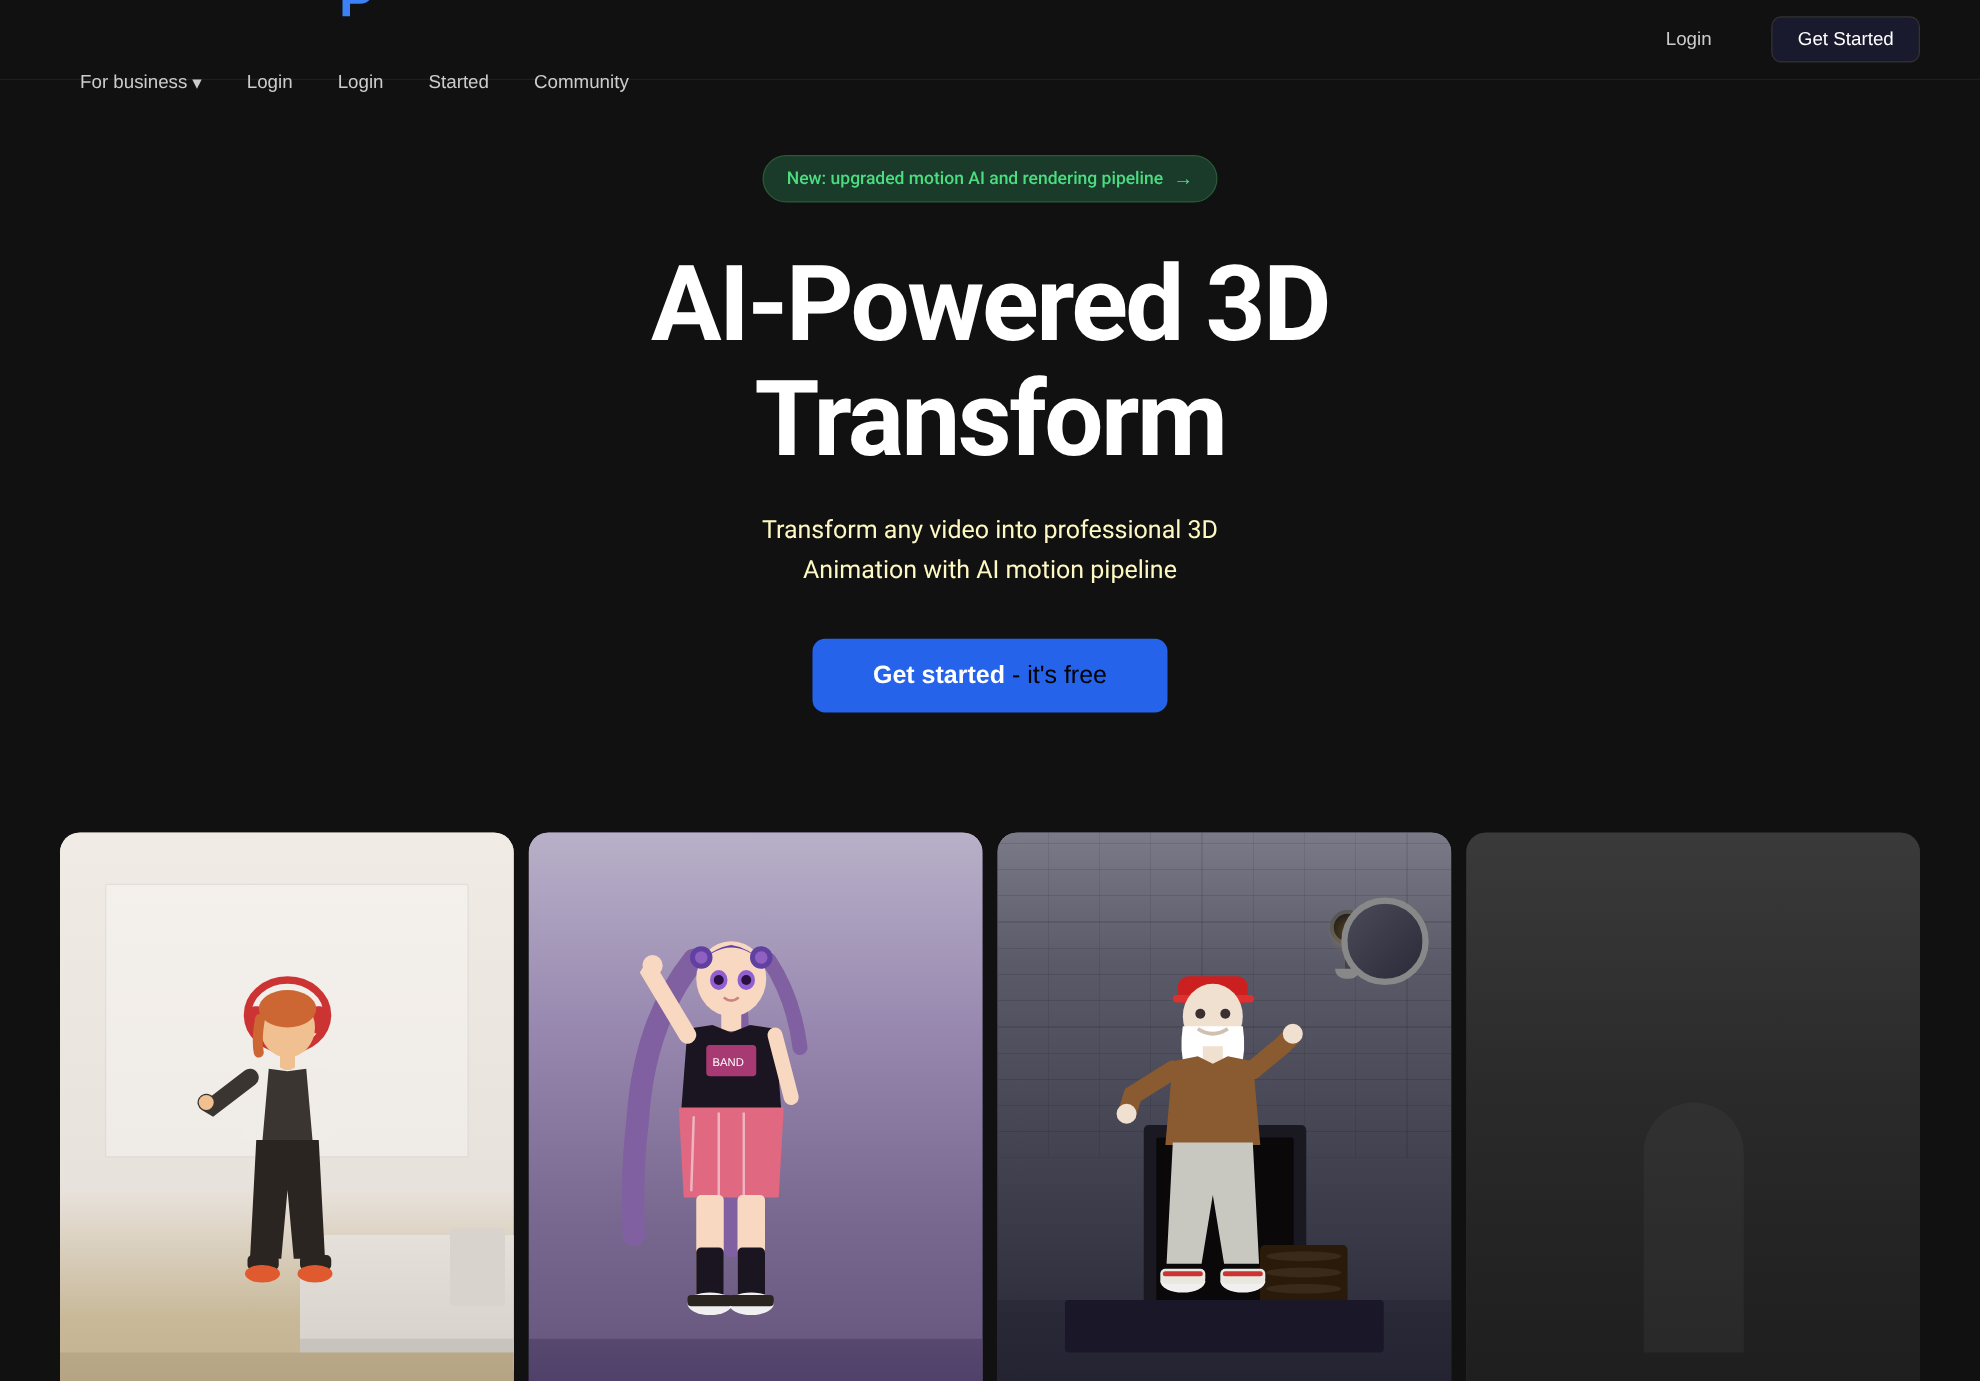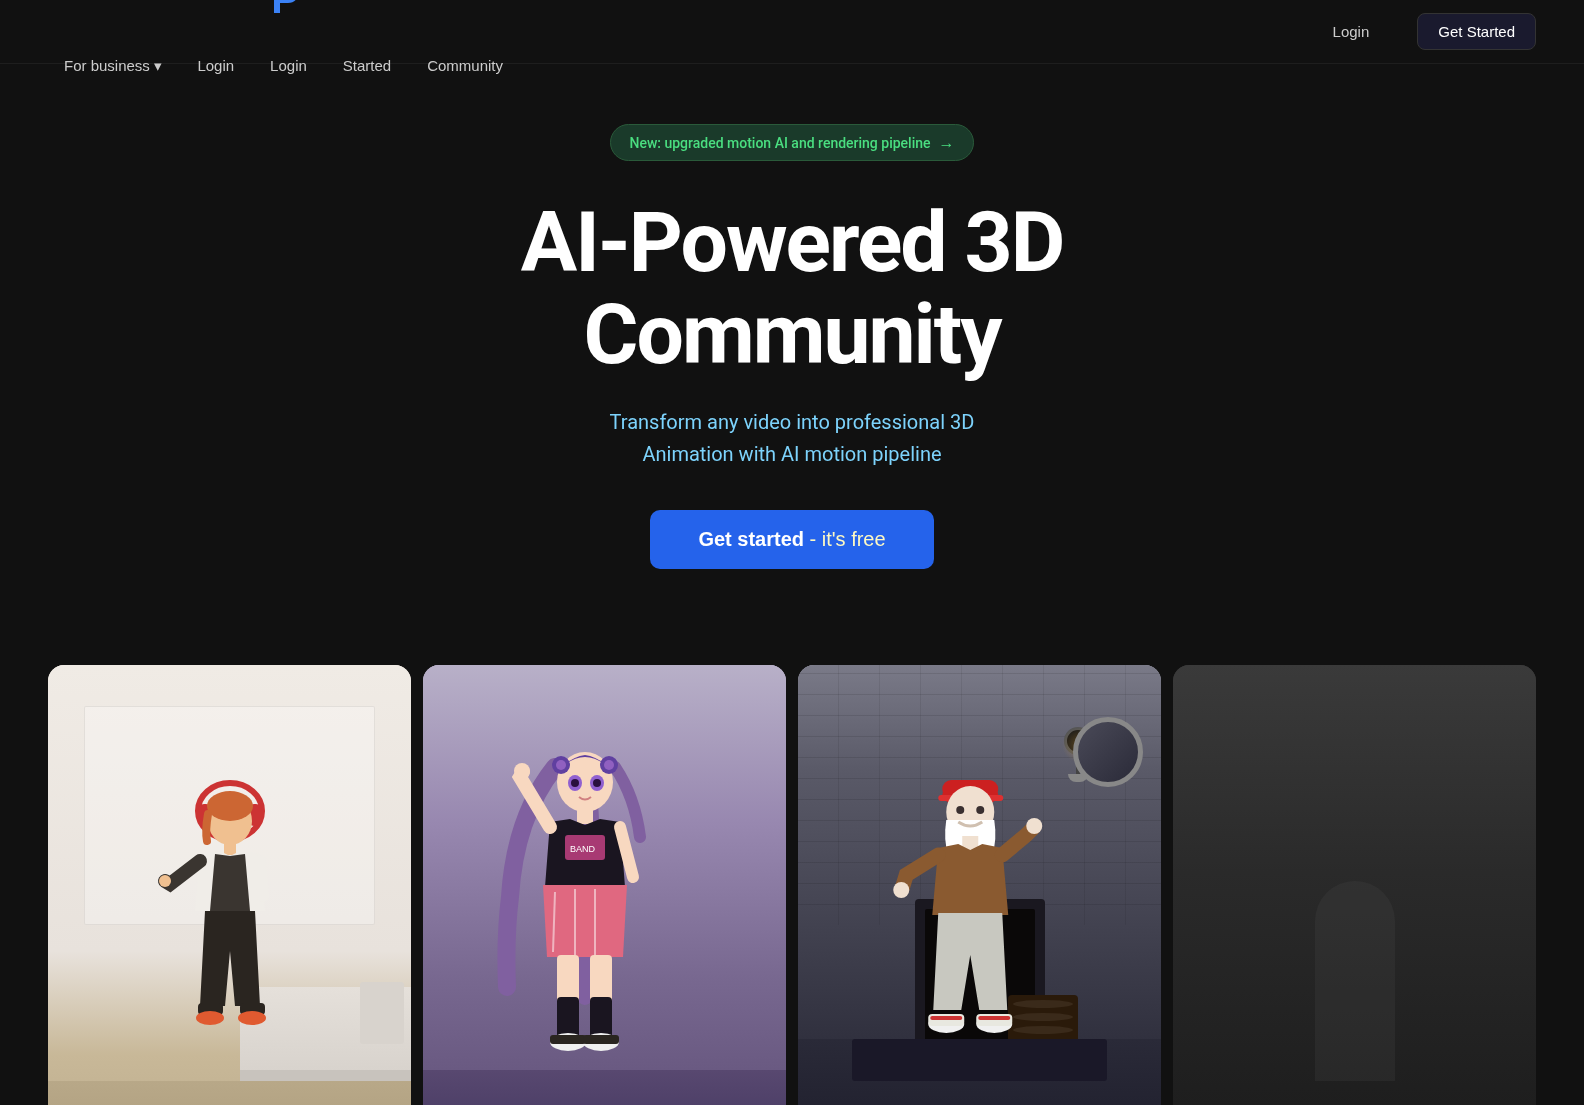--- a/index.html
+++ b/index.html
@@ -127,40 +127,40 @@
       font-weight: 700;
       line-height: 1.1;
       color: #ffffff;
       margin-bottom: 24px;
       letter-spacing: -2px;
       max-width: 900px;
     }
 
     .hero-subtitle {
       font-size: 20px;
-      color: #7dd3fc;
+      color: #fef9c3;
       line-height: 1.6;
       margin-bottom: 40px;
       max-width: 600px;
     }
 
     .btn-get-started-hero {
       padding: 18px 48px;
       background-color: #2563eb;
       border: none;
       color: #ffffff;
       font-size: 20px;
       font-weight: 600;
       cursor: pointer;
       border-radius: 10px;
       margin-bottom: 56px;
     }
 
     .btn-get-started-hero .free-text {
-      color: #fef9c3;
+      color: #000000;
       font-weight: 400;
     }
 
     
     .video-cards {
       display: flex;
       gap: 12px;
       padding: 0 48px;
       width: 100%;
     }
@@ -271,21 +271,21 @@
     <button class="btn-get-started-nav">Get Started</button>
   </div>
 </nav>
 
 <section class="hero">
   <div class="announcement-badge">
     <span>New: upgraded motion AI and rendering pipeline</span>
     <span class="arrow">→</span>
   </div>
 
-  <h1 class="hero-title">AI-Powered 3D Community</h1>
+  <h1 class="hero-title">AI-Powered 3D Transform</h1>
 
   <p class="hero-subtitle">
     <span>Transform any video into professional 3D</span><br>
     <span>Animation with AI motion pipeline</span>
   </p>
 
   <button class="btn-get-started-hero">
     <span>Get started</span><span class="free-text"> - it's free</span>
   </button>
 </section>

